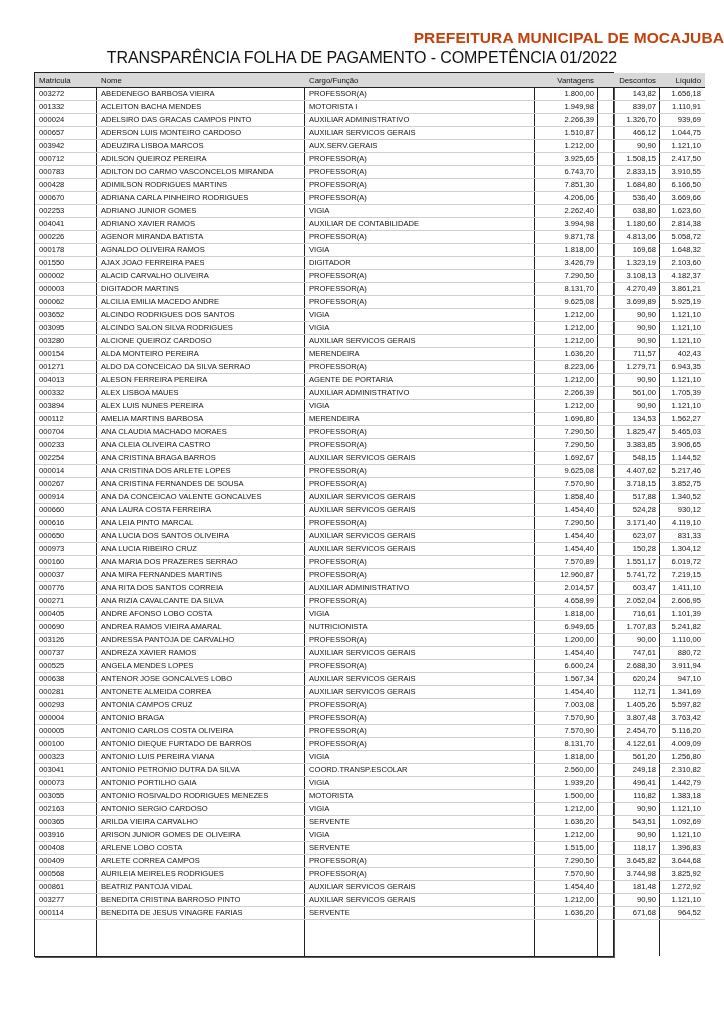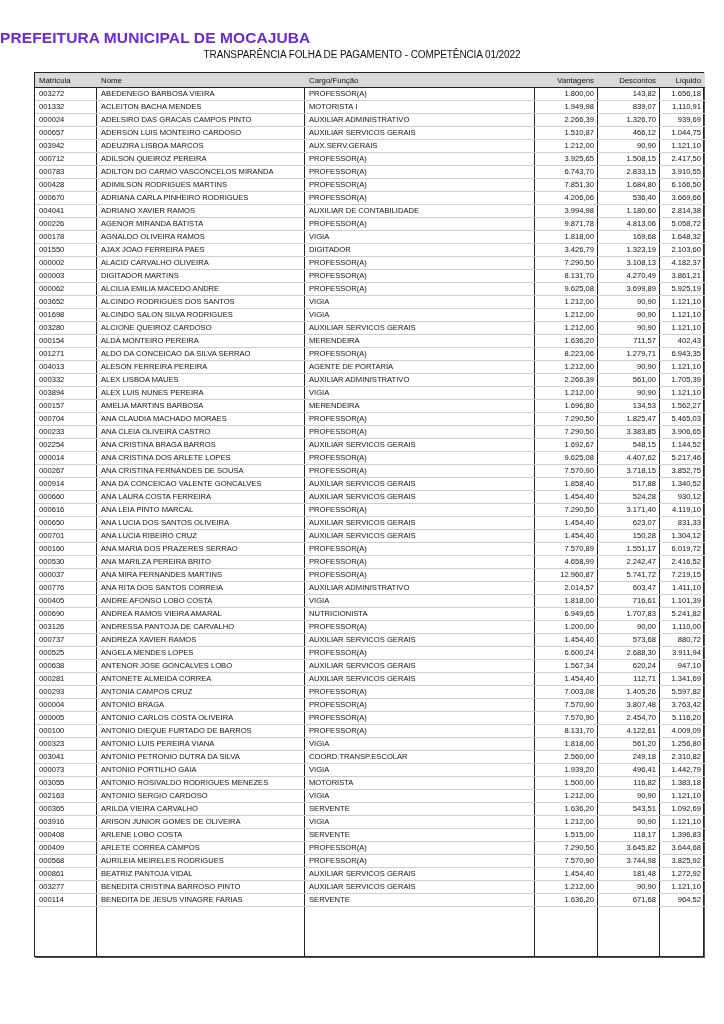--- a/index.html
+++ b/index.html
@@ -1,29 +1,29 @@
 <!DOCTYPE html>
 <html><head>
   <meta charset="utf-8">
   <style>
     html, body { margin: 0; padding: 0; background: #ffffff; }
     body {
       width: 724px; height: 1024px; position: relative; overflow: hidden;
       font-family: "Liberation Sans", "DejaVu Sans", sans-serif; color: #111;
     }
     .title {
-      position: absolute; top: 29px; left: 0; width: 724px; text-align: left;
-      font-size: 15.5px; font-weight: bold; letter-spacing: 0.1px; color: #6d28d9;
+      position: absolute; top: 29px; left: 0; width: 724px; text-align: right;
+      font-size: 15.5px; font-weight: bold; letter-spacing: 0.1px; color: #c2410c;
     }
     .subtitle {
       position: absolute; top: 49px; left: 0; width: 724px; text-align: center;
-      font-size: 10px; color: #111; letter-spacing: -0.1px;
+      font-size: 16px; color: #111; letter-spacing: -0.1px;
     }
     .table-wrap {
-      position: absolute; left: 34px; top: 72px; width: 670px; height: 885px;
+      position: absolute; left: 34px; top: 72px; width: 580px; height: 885px;
       border: 1px solid #222; box-shadow: 1px 1px 0 #555;
       box-sizing: border-box;
     }
     .cols {
       position: absolute; top: 0; bottom: 0; width: 0; border-left: 1px solid #222;
     }
     table {
       border-collapse: collapse; width: 100%; table-layout: fixed;
       font-size: 7.6px; position: relative;
     }
@@ -141,20 +141,28 @@
         </tr>
         <tr>
           <td>000670</td>
           <td>ADRIANA CARLA PINHEIRO RODRIGUES</td>
           <td>PROFESSOR(A)</td>
           <td class="num">4.206,06</td>
           <td class="num">536,40</td>
           <td class="num">3.669,66</td>
         </tr>
         <tr>
+          <td>002253</td>
+          <td>ADRIANO JUNIOR GOMES</td>
+          <td>VIGIA</td>
+          <td class="num">2.262,40</td>
+          <td class="num">638,80</td>
+          <td class="num">1.623,60</td>
+        </tr>
+        <tr>
           <td>004041</td>
           <td>ADRIANO XAVIER RAMOS</td>
           <td>AUXILIAR DE CONTABILIDADE</td>
           <td class="num">3.994,98</td>
           <td class="num">1.180,60</td>
           <td class="num">2.814,38</td>
         </tr>
         <tr>
           <td>000226</td>
           <td>AGENOR MIRANDA BATISTA</td>
@@ -205,21 +213,21 @@
         </tr>
         <tr>
           <td>003652</td>
           <td>ALCINDO RODRIGUES DOS SANTOS</td>
           <td>VIGIA</td>
           <td class="num">1.212,00</td>
           <td class="num">90,90</td>
           <td class="num">1.121,10</td>
         </tr>
         <tr>
-          <td>001698</td>
+          <td>003095</td>
           <td>ALCINDO SALON SILVA RODRIGUES</td>
           <td>VIGIA</td>
           <td class="num">1.212,00</td>
           <td class="num">90,90</td>
           <td class="num">1.121,10</td>
         </tr>
         <tr>
           <td>003280</td>
           <td>ALCIONE QUEIROZ CARDOSO</td>
           <td>AUXILIAR SERVICOS GERAIS</td>
@@ -261,21 +269,21 @@
         </tr>
         <tr>
           <td>003894</td>
           <td>ALEX LUIS NUNES PEREIRA</td>
           <td>VIGIA</td>
           <td class="num">1.212,00</td>
           <td class="num">90,90</td>
           <td class="num">1.121,10</td>
         </tr>
         <tr>
-          <td>000157</td>
+          <td>000112</td>
           <td>AMELIA MARTINS BARBOSA</td>
           <td>MERENDEIRA</td>
           <td class="num">1.696,80</td>
           <td class="num">134,53</td>
           <td class="num">1.562,27</td>
         </tr>
         <tr>
           <td>000704</td>
           <td>ANA CLAUDIA MACHADO MORAES</td>
           <td>PROFESSOR(A)</td>
@@ -341,60 +349,60 @@
         </tr>
         <tr>
           <td>000650</td>
           <td>ANA LUCIA DOS SANTOS OLIVEIRA</td>
           <td>AUXILIAR SERVICOS GERAIS</td>
           <td class="num">1.454,40</td>
           <td class="num">623,07</td>
           <td class="num">831,33</td>
         </tr>
         <tr>
-          <td>000701</td>
+          <td>000973</td>
           <td>ANA LUCIA RIBEIRO CRUZ</td>
           <td>AUXILIAR SERVICOS GERAIS</td>
           <td class="num">1.454,40</td>
           <td class="num">150,28</td>
           <td class="num">1.304,12</td>
         </tr>
         <tr>
           <td>000160</td>
           <td>ANA MARIA DOS PRAZERES SERRAO</td>
           <td>PROFESSOR(A)</td>
           <td class="num">7.570,89</td>
           <td class="num">1.551,17</td>
           <td class="num">6.019,72</td>
-        </tr>
-        <tr>
-          <td>000530</td>
-          <td>ANA MARILZA PEREIRA BRITO</td>
-          <td>PROFESSOR(A)</td>
-          <td class="num">4.658,99</td>
-          <td class="num">2.242,47</td>
-          <td class="num">2.416,52</td>
         </tr>
         <tr>
           <td>000037</td>
           <td>ANA MIRA FERNANDES MARTINS</td>
           <td>PROFESSOR(A)</td>
           <td class="num">12.960,87</td>
           <td class="num">5.741,72</td>
           <td class="num">7.219,15</td>
         </tr>
         <tr>
           <td>000776</td>
           <td>ANA RITA DOS SANTOS CORREIA</td>
           <td>AUXILIAR ADMINISTRATIVO</td>
           <td class="num">2.014,57</td>
           <td class="num">603,47</td>
           <td class="num">1.411,10</td>
         </tr>
         <tr>
+          <td>000271</td>
+          <td>ANA RIZIA CAVALCANTE DA SILVA</td>
+          <td>PROFESSOR(A)</td>
+          <td class="num">4.658,99</td>
+          <td class="num">2.052,04</td>
+          <td class="num">2.606,95</td>
+        </tr>
+        <tr>
           <td>000405</td>
           <td>ANDRE AFONSO LOBO COSTA</td>
           <td>VIGIA</td>
           <td class="num">1.818,00</td>
           <td class="num">716,61</td>
           <td class="num">1.101,39</td>
         </tr>
         <tr>
           <td>000690</td>
           <td>ANDREA RAMOS VIEIRA AMARAL</td>
@@ -409,21 +417,21 @@
           <td>PROFESSOR(A)</td>
           <td class="num">1.200,00</td>
           <td class="num">90,00</td>
           <td class="num">1.110,00</td>
         </tr>
         <tr>
           <td>000737</td>
           <td>ANDREZA XAVIER RAMOS</td>
           <td>AUXILIAR SERVICOS GERAIS</td>
           <td class="num">1.454,40</td>
-          <td class="num">573,68</td>
+          <td class="num">747,61</td>
           <td class="num">880,72</td>
         </tr>
         <tr>
           <td>000525</td>
           <td>ANGELA MENDES LOPES</td>
           <td>PROFESSOR(A)</td>
           <td class="num">6.600,24</td>
           <td class="num">2.688,30</td>
           <td class="num">3.911,94</td>
         </tr>

